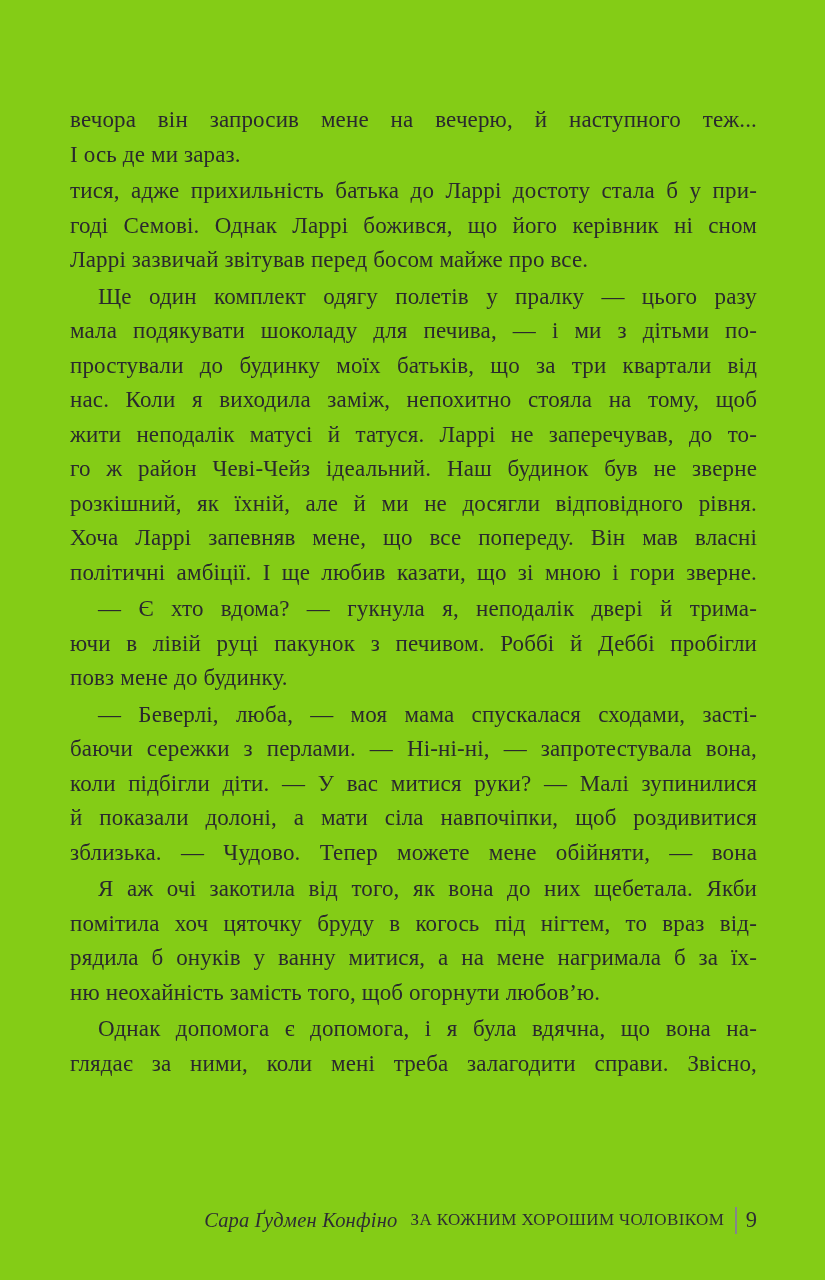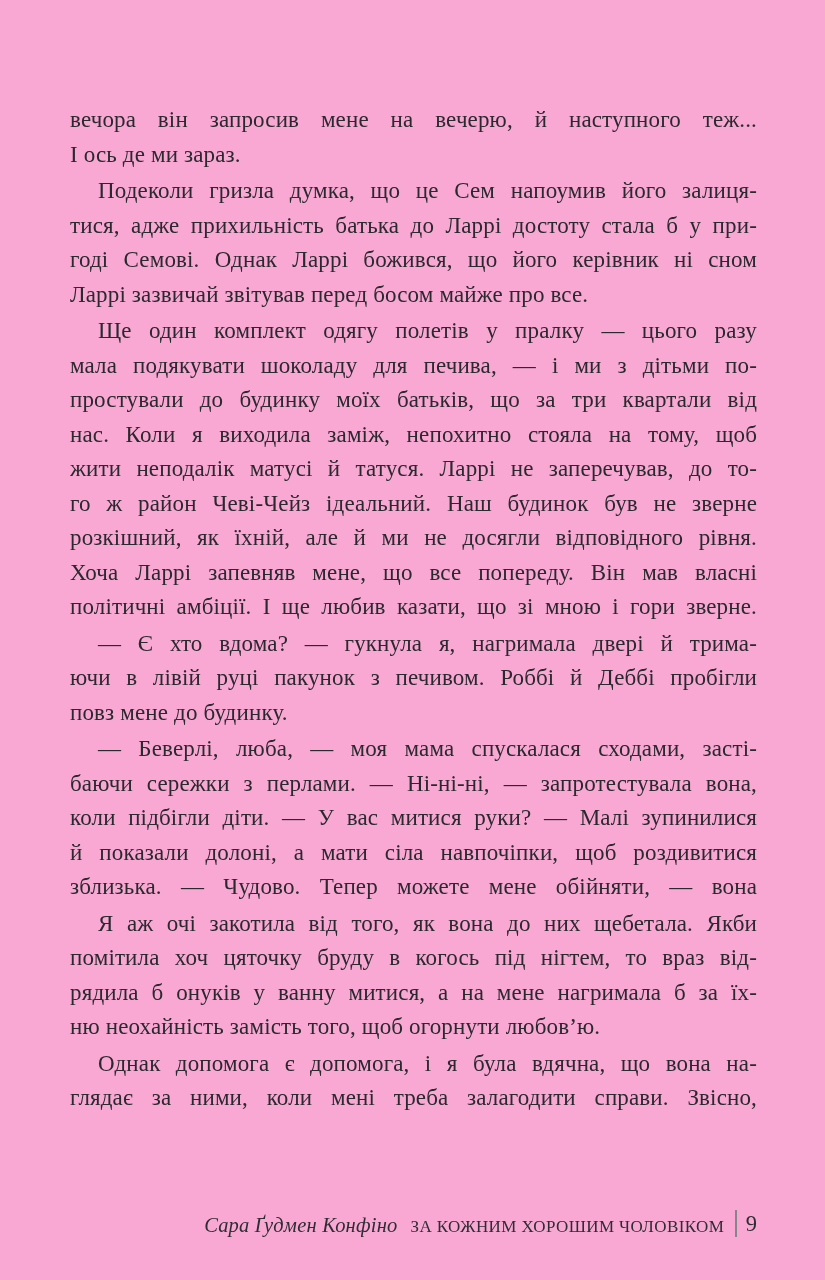--- a/index.html
+++ b/index.html
@@ -5,21 +5,21 @@
   html, body {
     margin: 0;
     padding: 0;
     background: #f4f4f2;
     font-family: "Liberation Serif", serif;
   }
   .page {
     position: relative;
     width: 825px;
     height: 1280px;
-    background: #f9a8d4;
+    background: #84cc16;
     color: #2a292e;
     overflow: hidden;
   }
   .text-block {
     position: absolute;
     left: 70px;
     top: 103px;
     width: 687px;
   }
   .para { margin: 0; }
@@ -45,21 +45,21 @@
     text-align: center;
     text-align-last: left;
   }
   .line.firstline.indented { text-indent: 28px; }
   .footer {
     position: absolute;
     top: 1203px;
     right: 68px;
     height: 34px;
     display: flex;
-    align-items: flex-end;
+    align-items: center;
     white-space: nowrap;
     color: #2e2d33;
   }
   .footer .author {
     font-style: italic;
     font-size: 20.5px;
     margin-right: 13px;
     letter-spacing: 0.2px;
   }
   .footer .book-title {
@@ -78,38 +78,37 @@
 </head>
 <body>
 
 <div class="page">
   <div class="text-block" id="body-text">
       <div class="para">
         <div class="line firstline">вечора він запросив мене на вечерю, й наступного теж...</div>
         <div class="line lastline">І ось де ми зараз.</div>
       </div>
       <div class="para">
-        <div class="line firstline indented">Подеколи гризла думка, що це Сем напоумив його залиця-</div>
         <div class="line">тися, адже прихильність батька до Ларрі достоту стала б у при-</div>
         <div class="line">годі Семові. Однак Ларрі божився, що його керівник ні сном</div>
         <div class="line lastline">Ларрі зазвичай звітував перед босом майже про все.</div>
       </div>
       <div class="para">
         <div class="line firstline indented">Ще один комплект одягу полетів у пралку — цього разу</div>
         <div class="line">мала подякувати шоколаду для печива, — і ми з дітьми по-</div>
         <div class="line">простували до будинку моїх батьків, що за три квартали від</div>
         <div class="line">нас. Коли я виходила заміж, непохитно стояла на тому, щоб</div>
         <div class="line">жити неподалік матусі й татуся. Ларрі не заперечував, до то-</div>
         <div class="line">го ж район Чеві-Чейз ідеальний. Наш будинок був не зверне</div>
         <div class="line">розкішний, як їхній, але й ми не досягли відповідного рівня.</div>
         <div class="line">Хоча Ларрі запевняв мене, що все попереду. Він мав власні</div>
         <div class="line">політичні амбіції. І ще любив казати, що зі мною і гори зверне.</div>
       </div>
       <div class="para">
-        <div class="line firstline indented">— Є хто вдома? — гукнула я, нагримала двері й трима-</div>
+        <div class="line firstline indented">— Є хто вдома? — гукнула я, неподалік двері й трима-</div>
         <div class="line">ючи в лівій руці пакунок з печивом. Роббі й Деббі пробігли</div>
         <div class="line lastline">повз мене до будинку.</div>
       </div>
       <div class="para">
         <div class="line firstline indented">— Беверлі, люба, — моя мама спускалася сходами, засті-</div>
         <div class="line">баючи сережки з перлами. — Ні-ні-ні, — запротестувала вона,</div>
         <div class="line">коли підбігли діти. — У вас митися руки? — Малі зупинилися</div>
         <div class="line">й показали долоні, а мати сіла навпочіпки, щоб роздивитися</div>
         <div class="line">зблизька. — Чудово. Тепер можете мене обійняти, — вона</div>
       </div>

